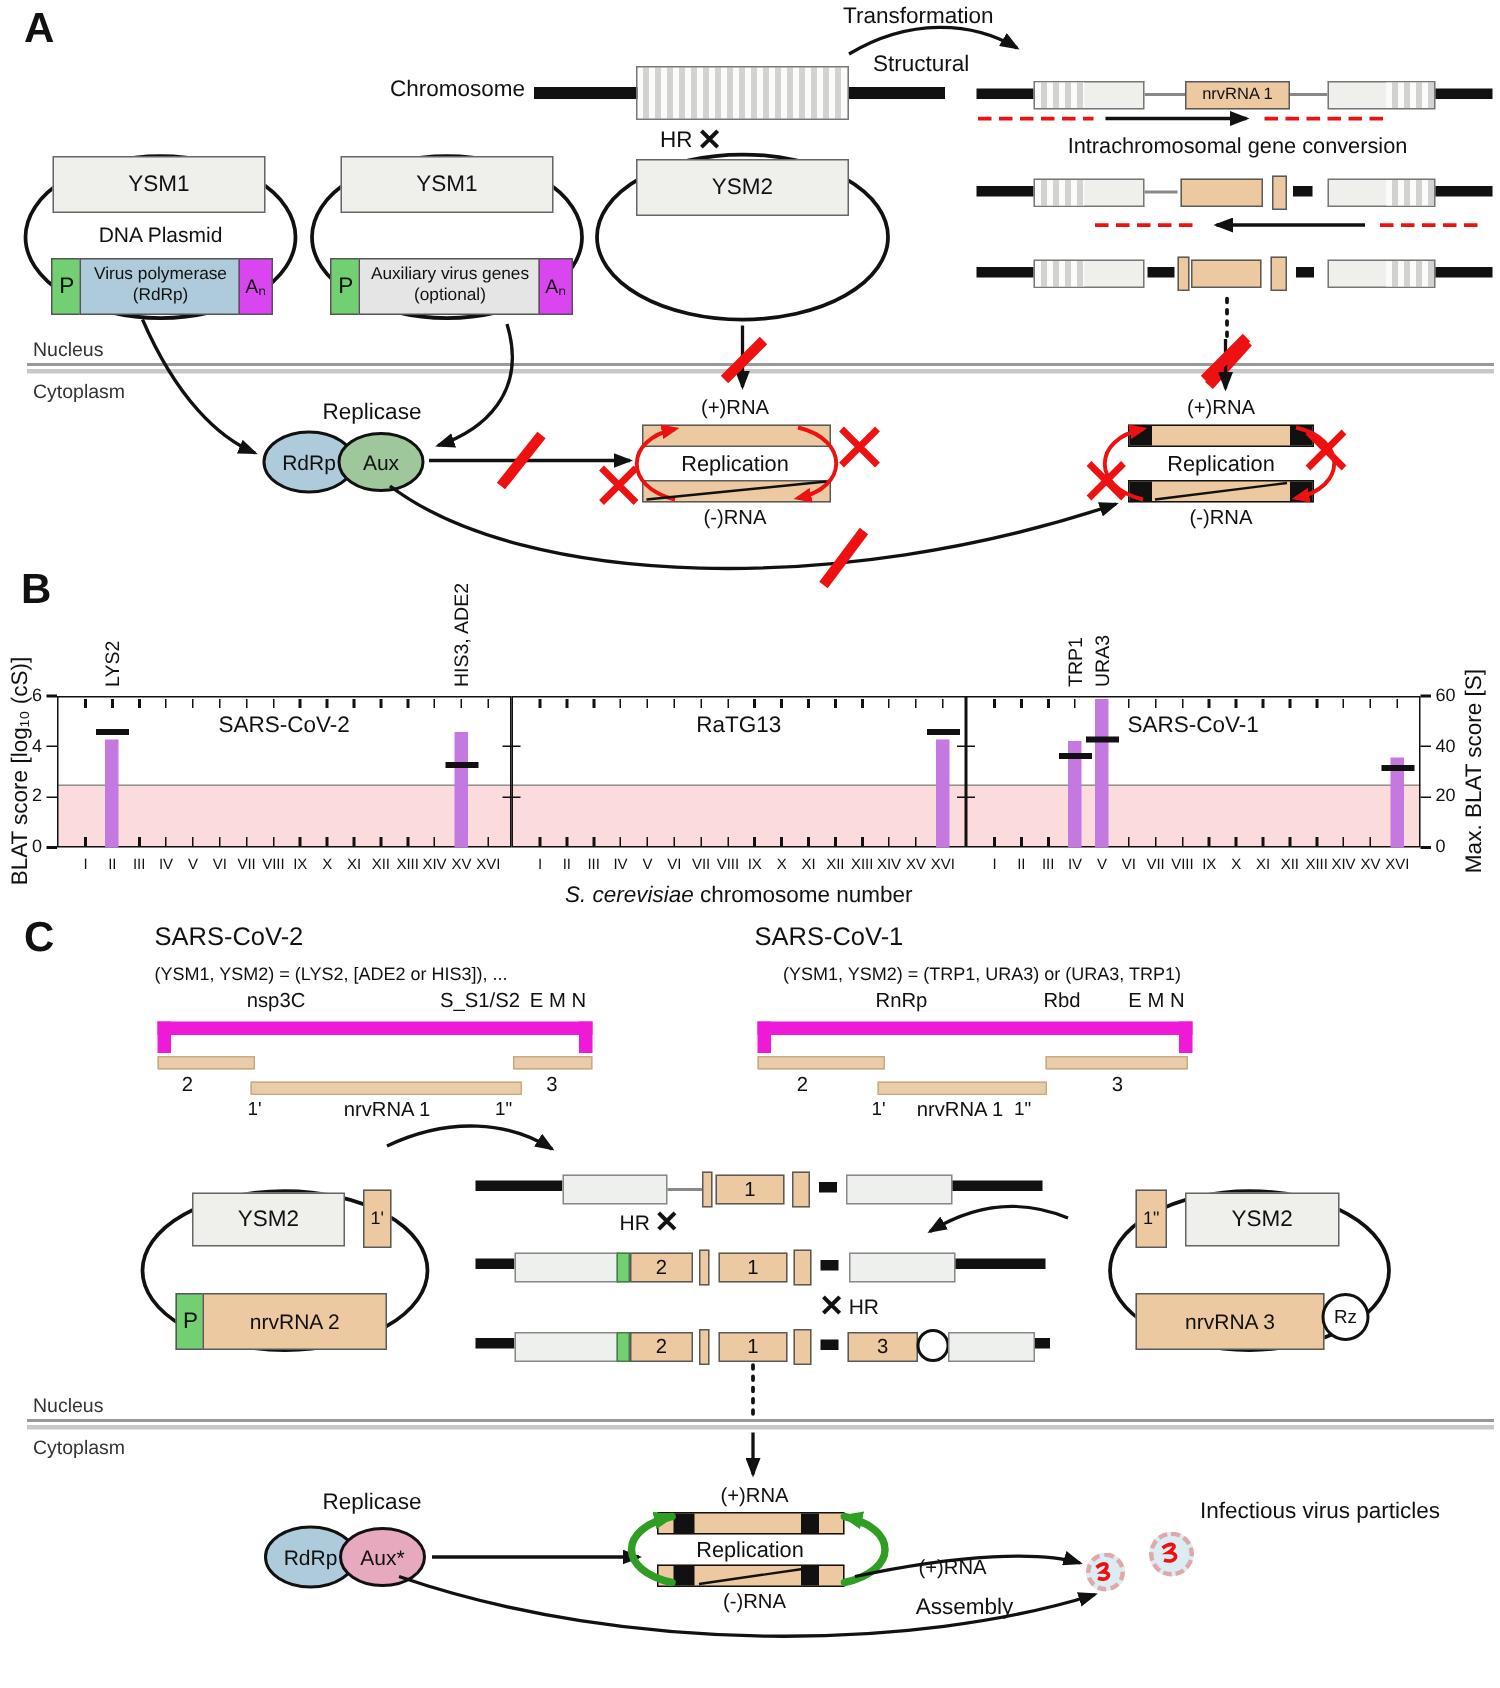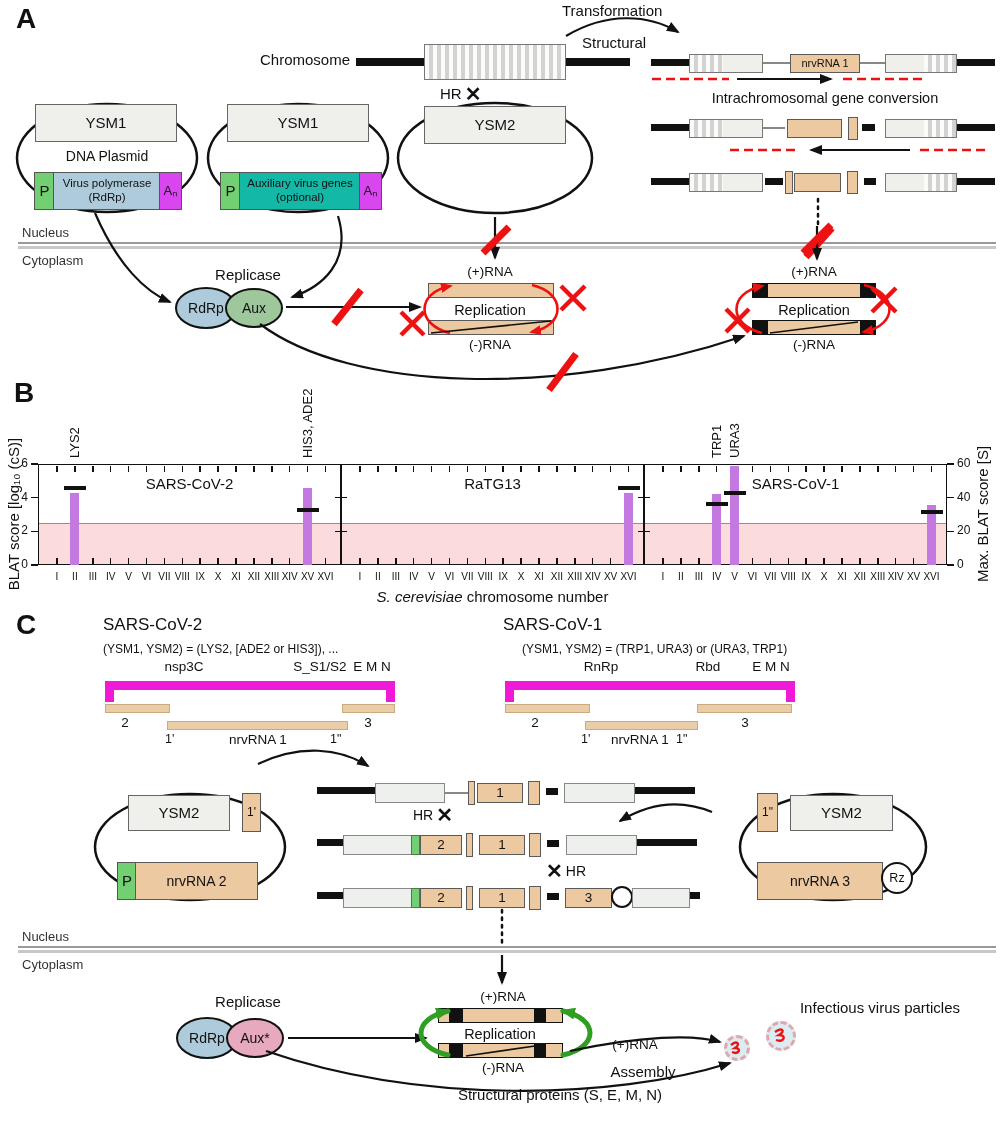--- a/index.html
+++ b/index.html
@@ -9,21 +9,21 @@
   .ctr{text-align:center}
   .vc{display:flex;align-items:center;justify-content:center;text-align:center}
   .box{background:#efefec;border:1.6px solid #666;box-sizing:border-box}
   .gbox{background:#eef0ee;border:1.5px solid #888;box-sizing:border-box}
   .tan{background:#ecc9a0;border:1.5px solid #5a5a5a;box-sizing:border-box}
   .seg{background:#e9cda9;border:1px solid #cbaa80;box-sizing:border-box}
   .blk{background:#111}
   .thin{background:#888}
   .mag{background:#ef1ad8}
   .grn{background:#72d072}
-  .agrn{background:#14b8a6}
+  .agrn{background:#e5e5e5}
   .red{background:#d946ef}
   .blu{background:#adcbda}
   .str{background:repeating-linear-gradient(90deg,#fbfbfa 0 4px,#d2d2d0 4px 8px)}
   .comp{display:flex;border:1.5px solid #777;box-sizing:border-box;background:#efefec}
   .comp>div{height:100%}
   .cas{border:1.6px solid #555;box-sizing:border-box}
   .cas+.cas{margin-left:-1.6px}
   .circ{border-radius:50%;background:#fff;border:2px solid #111;box-sizing:border-box}
   .part{border-radius:50%;background:#dcecf3;border:3px dashed #dfa9a9;box-sizing:border-box}
   .rb{display:flex;border:1.6px solid #111;box-sizing:border-box;background:#ecc9a0}
@@ -486,21 +486,20 @@
       <div class="be" style="width:12px"></div>
       <div style="width:16px"></div>
     </div>
 <div class="ab f135 ctr" style="left:455px;top:1060px;width:96px">(-)RNA</div>
 
 <div class="ab f135 ctr" style="left:600px;top:1037px;width:70px">(+)RNA</div>
 <div class="ab f15 ctr" style="left:598px;top:1063px;width:90px">Assembly</div>
 <div class="ab part" style="left:724px;top:1035px;width:26px;height:26px"></div>
 <div class="ab part" style="left:766px;top:1021px;width:30px;height:30px"></div>
 <div class="ab f15 ctr" style="left:790px;top:999px;width:180px">Infectious virus particles</div>
-<div class="ab f15 ctr" style="left:420px;top:1086px;width:280px">Structural proteins (S, E, M, N)</div>
 
 <svg class="lay" width="1000" height="1125">
   <defs>
     <marker id="mb" markerUnits="userSpaceOnUse" markerWidth="13" markerHeight="10" refX="11" refY="5" orient="auto">
           <path d="M0,0L13,5L0,10z" fill="#111"></path>
         </marker>
     <marker id="mr" markerUnits="userSpaceOnUse" markerWidth="12" markerHeight="10" refX="9" refY="5" orient="auto">
           <path d="M0,0L12,5L0,10z" fill="#ee1111"></path>
         </marker>
     <marker id="mg" markerUnits="userSpaceOnUse" markerWidth="15" markerHeight="12" refX="12" refY="6" orient="auto">

